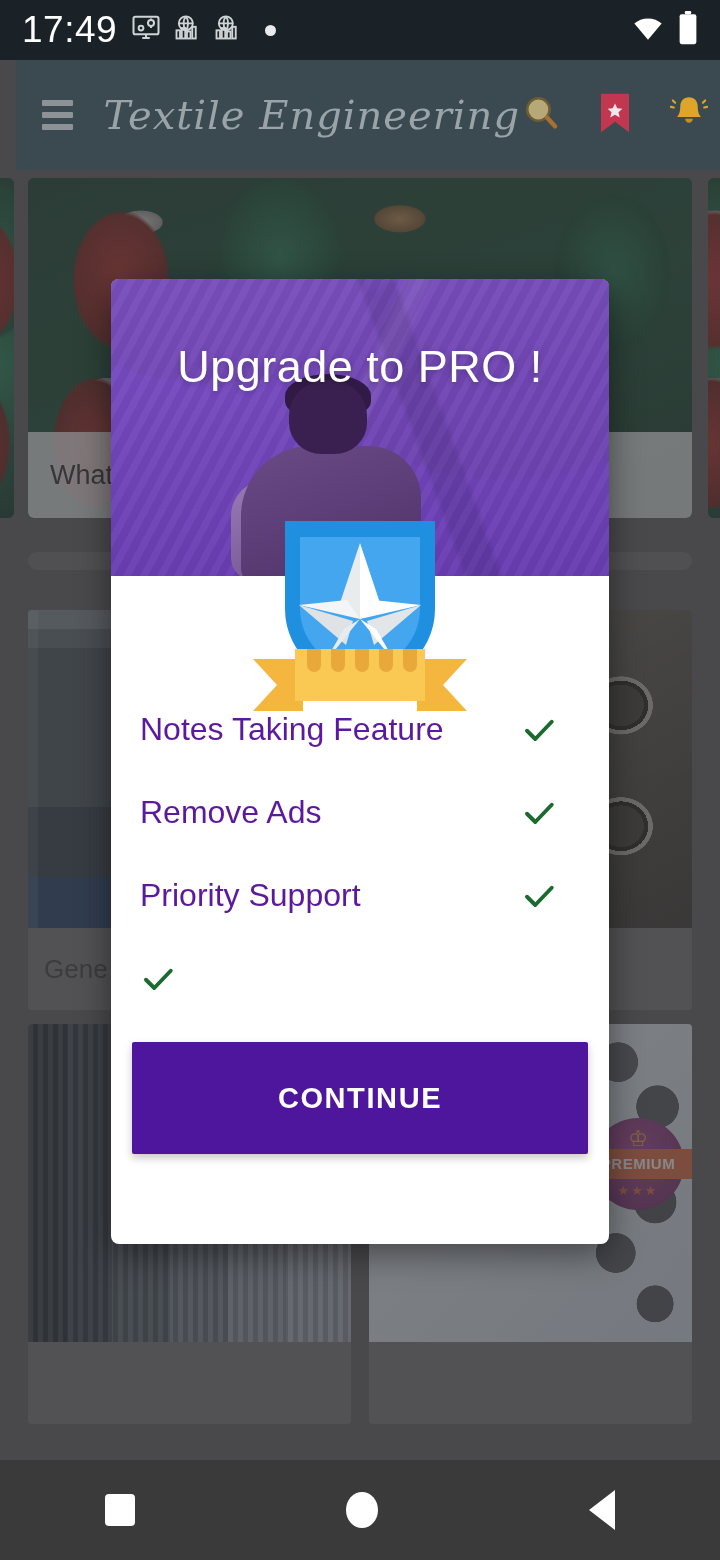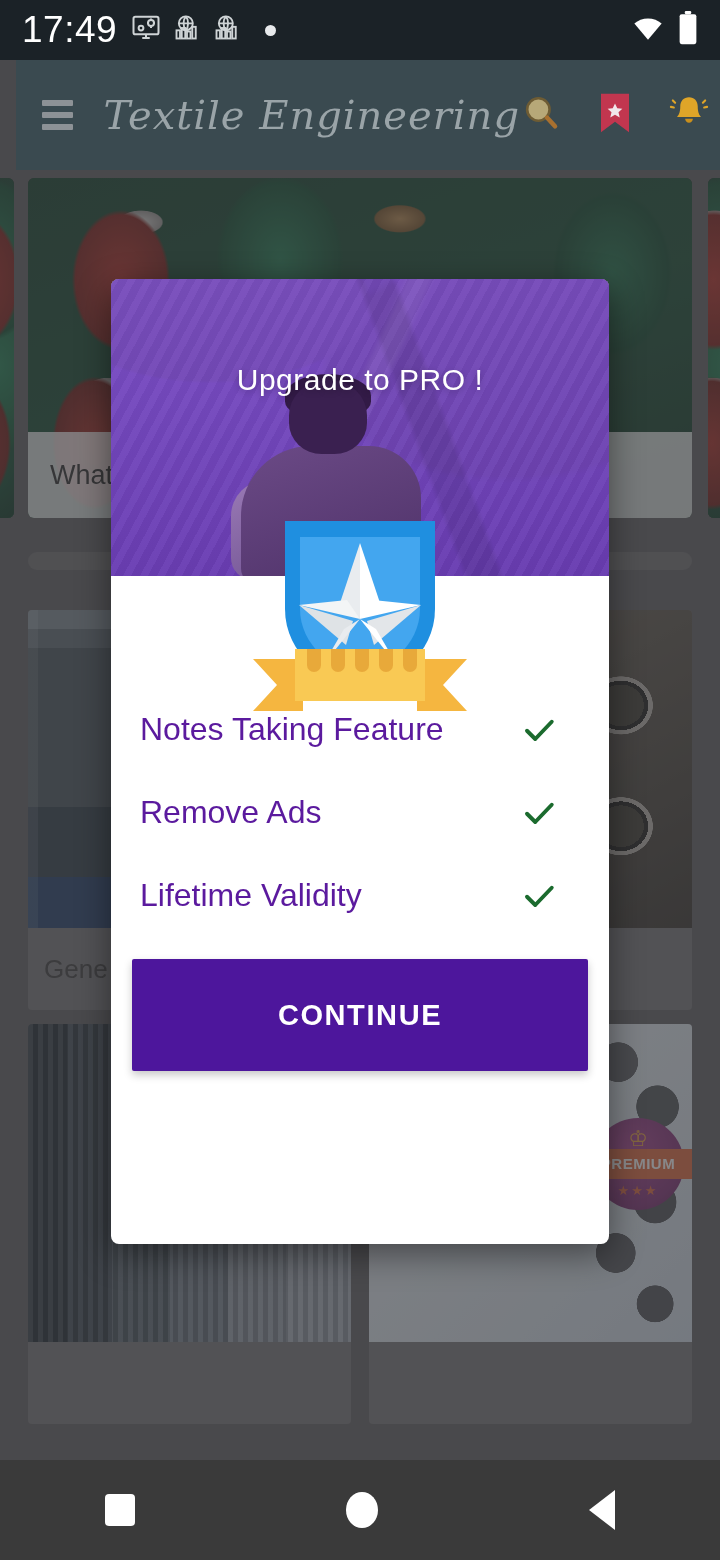--- a/index.html
+++ b/index.html
@@ -188,22 +188,22 @@
     position:absolute; left:10px; top:74px; width:180px; height:140px;
     border-radius:70px 52px 18px 18px;
     background:linear-gradient(160deg,#6b4a86,#4e3168);
   }
   .hiker-pack{
     position:absolute; left:0px; top:108px; width:92px; height:100px;
     border-radius:36px 22px 14px 22px;
     background:linear-gradient(150deg,#9a7ab5,#6d4f90);
   }
   .dlg-title{
-    position:absolute; left:0; right:0; top:84px; text-align:center;
-    color:#fff; font-size:30px; font-weight:400; letter-spacing:.5px;
+    position:absolute; left:0; right:0; top:62px; text-align:center;
+    color:#fff; font-size:45px; font-weight:400; letter-spacing:.5px;
     text-shadow:0 2px 6px rgba(0,0,0,.22);
   }
 
   .badge-wrap{
     position:absolute; left:50%; transform:translateX(-50%);
     top:228px; width:230px; height:215px; z-index:5;
   }
   .dlg-body{ position:relative; padding-top:112px; }
 
   .feature{
@@ -426,30 +426,37 @@
 
     <div class="feature">
       <span class="feat-label">Remove Ads</span>
       <span class="check">
         <svg width="36" height="36" viewBox="0 0 24 24" fill="none" stroke="#1b6b2e" stroke-width="2.6" stroke-linecap="round" stroke-linejoin="round">
           <path d="M4 12.5 9.5 18 20.5 6.5"></path>
         </svg>
       </span>
     </div>
 
-
     <div class="feature">
-      <span class="feat-label">Lifetime Validity</span>
+      <span class="feat-label">Priority Support</span>
       <span class="check">
         <svg width="36" height="36" viewBox="0 0 24 24" fill="none" stroke="#1b6b2e" stroke-width="2.6" stroke-linecap="round" stroke-linejoin="round">
           <path d="M4 12.5 9.5 18 20.5 6.5"></path>
         </svg>
       </span>
     </div>
 
+    <div class="feature">
+      <span class="check">
+        <svg width="36" height="36" viewBox="0 0 24 24" fill="none" stroke="#1b6b2e" stroke-width="2.6" stroke-linecap="round" stroke-linejoin="round">
+          <path d="M4 12.5 9.5 18 20.5 6.5"></path>
+        </svg>
+      </span>
+    </div>
+
     <div class="cta-wrap">
       <button class="cta">CONTINUE</button>
     </div>
   </div>
 </div>
 
 <div class="navbar">
   <div class="nav-sq"></div>
   <div class="nav-ci"></div>
   <div class="nav-bk"></div>

